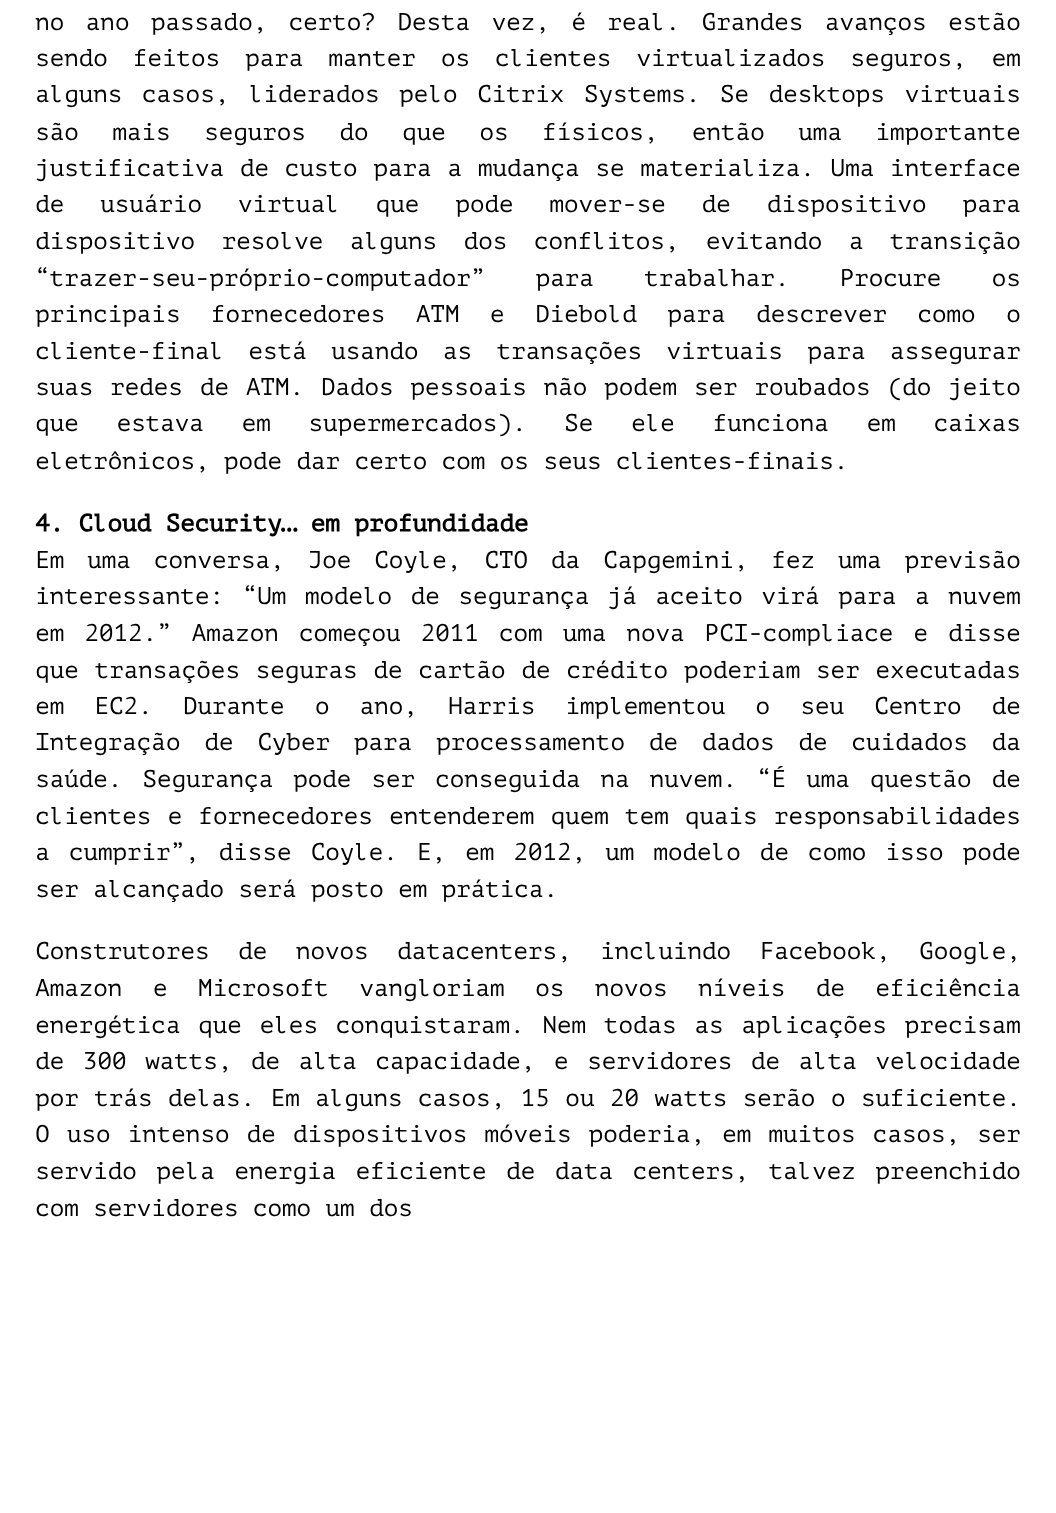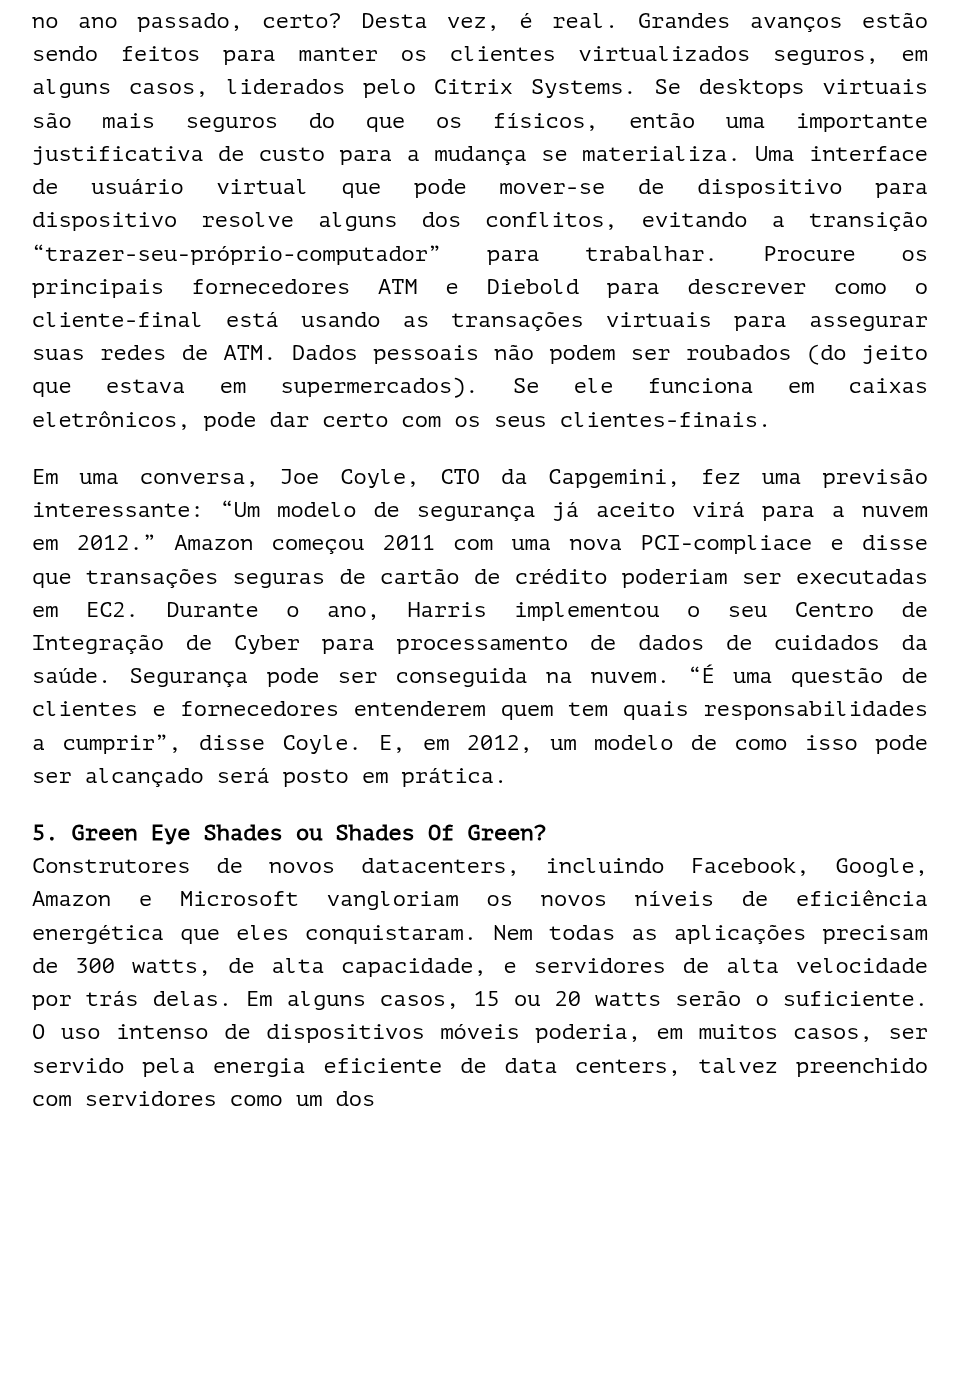--- a/index.html
+++ b/index.html
@@ -18,19 +18,19 @@
   p:last-child{margin-bottom:0}
   .heading{font-weight:700}
   .block{margin-bottom:24px}
 </style>
 </head>
 <body>
 
 <p>no ano passado, certo? Desta vez, é real. Grandes avanços estão sendo feitos para manter os clientes virtualizados seguros, em alguns casos, liderados pelo Citrix Systems. Se desktops virtuais são mais seguros do que os físicos, então uma importante justificativa de custo para a mudança se materializa. Uma interface de usuário virtual que pode mover-se de dispositivo para dispositivo resolve alguns dos conflitos, evitando a transição “trazer-seu-próprio-computador” para trabalhar. Procure os principais fornecedores ATM e Diebold para descrever como o cliente-final está usando as transações virtuais para assegurar suas redes de ATM. Dados pessoais não podem ser roubados (do jeito que estava em supermercados). Se ele funciona em caixas eletrônicos, pode dar certo com os seus clientes-finais.</p>
 
 <div class="block">
+  <div class="heading">4. Cloud Security… em profundidade</div>
   <p style="margin-bottom:0">Em uma conversa, Joe Coyle, CTO da Capgemini, fez uma previsão interessante: “Um modelo de segurança já aceito virá para a nuvem em 2012.” Amazon começou 2011 com uma nova PCI-compliace e disse que transações seguras de cartão de crédito poderiam ser executadas em EC2. Durante o ano, Harris implementou o seu Centro de Integração de Cyber para processamento de dados de cuidados da saúde. Segurança pode ser conseguida na nuvem. “É uma questão de clientes e fornecedores entenderem quem tem quais responsabilidades a cumprir”, disse Coyle. E, em 2012, um modelo de como isso pode ser alcançado será posto em prática.</p>
 </div>
 
 <div class="block" style="margin-bottom:0">
-  <div class="heading">5. Green Eye Shades ou Shades Of Green?</div>
   <p style="margin-bottom:0">Construtores de novos datacenters, incluindo Facebook, Google, Amazon e Microsoft vangloriam os novos níveis de eficiência energética que eles conquistaram. Nem todas as aplicações precisam de 300 watts, de alta capacidade, e servidores de alta velocidade por trás delas. Em alguns casos, 15 ou 20 watts serão o suficiente. O uso intenso de dispositivos móveis poderia, em muitos casos, ser servido pela energia eficiente de data centers, talvez preenchido com servidores como um dos</p>
 </div>
 
 </body></html>

